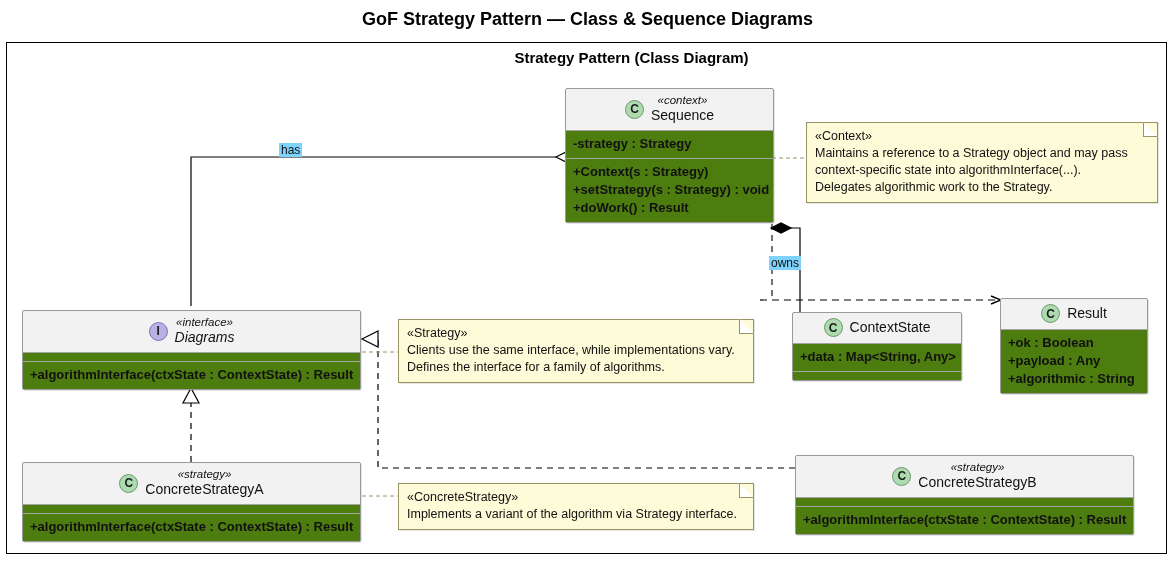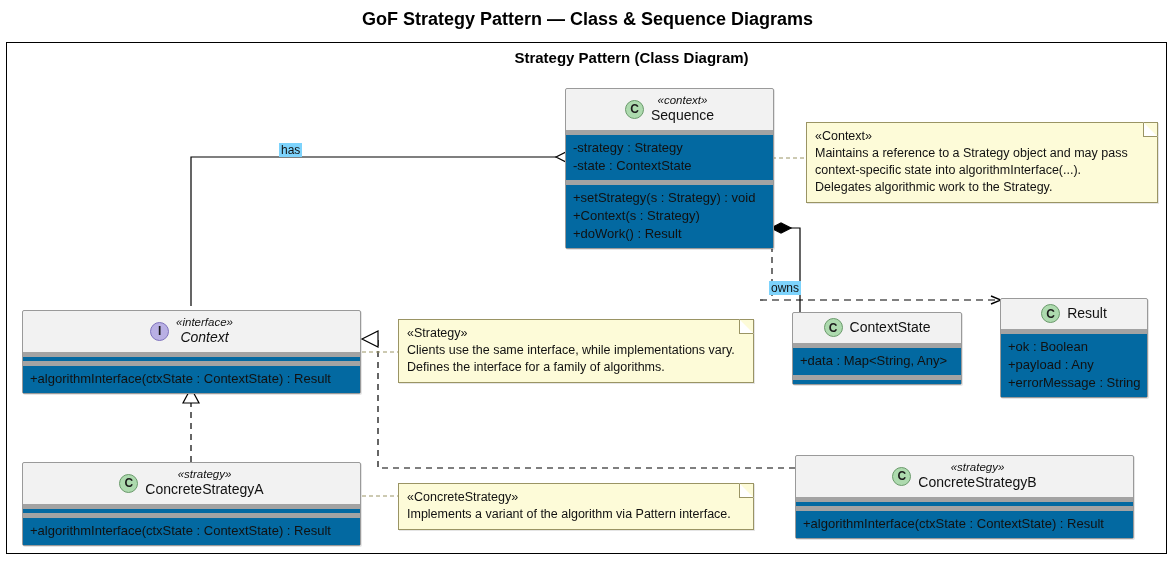--- a/index.html
+++ b/index.html
@@ -60,23 +60,24 @@
     box-shadow: 1px 1px 0 rgba(0,0,0,0.10);
   }
   .uml-head {
     box-sizing: border-box;
     padding: 5px 6px 6px 6px;
     text-align: center;
     position: relative;
   }
   .uml-compartment {
     box-sizing: border-box;
-    border-top: 5px solid #a3a3a3;
+    border-top: 1px solid #a3a3a3;
     padding: 4px 7px 5px 7px;
-    background: #0369a1;
+    background: #4d7c0f;
+    font-weight: bold;
   }
   .uml-compartment.empty {
     height: 9px;
     padding: 0;
   }
   .uml-line {
     font-size: 13px;
     color: #111111;
     line-height: 18px;
     white-space: nowrap;
@@ -212,58 +213,57 @@
     </g>
     <g>
       <path d="M362,352 L398,352" fill="none" stroke="#9a9464" stroke-width="1" stroke-dasharray="4,3"></path>
     </g>
     <g>
       <path d="M362,496 L398,496" fill="none" stroke="#9a9464" stroke-width="1" stroke-dasharray="4,3"></path>
     </g>
   </svg>
 
   <div class="edge-label" style="left:279px; top:143px;">has</div>
-  <div class="edge-label" style="left:769px; top:256px;margin-top:25px;">owns</div>
+  <div class="edge-label" style="left:769px; top:256px;">owns</div>
 
   <div class="uml-class" style="left:565px; top:88px; width:209px;">
     <div class="uml-head">
       <div class="head-row">
         <span class="badge c">C</span>
         <span class="head-text">
           <div class="stereotype">«context»</div>
           <div class="cls-name">Sequence</div>
         </span>
       </div>
     </div>
     <div class="uml-compartment">
       <div class="uml-line">-strategy : Strategy</div>
-      <div class="uml-line">-state : ContextState</div>
-    </div>
-    <div class="uml-compartment">
+    </div>
+    <div class="uml-compartment">
+      <div class="uml-line">+Context(s : Strategy)</div>
       <div class="uml-line">+setStrategy(s : Strategy) : void</div>
-      <div class="uml-line">+Context(s : Strategy)</div>
       <div class="uml-line">+doWork() : Result</div>
     </div>
   </div>
 
   <div class="uml-note" style="left:806px; top:122px; width:352px;">
     <div class="note-fold"></div>
     <div class="note-line">«Context»</div>
     <div class="note-line">Maintains a reference to a Strategy object and may pass</div>
     <div class="note-line">context-specific state into algorithmInterface(...).</div>
     <div class="note-line">Delegates algorithmic work to the Strategy.</div>
   </div>
 
   <div class="uml-class" style="left:22px; top:310px; width:339px;">
     <div class="uml-head">
       <div class="head-row">
         <span class="badge i">I</span>
         <span class="head-text">
           <div class="stereotype">«interface»</div>
-          <div class="cls-name italic">Context</div>
+          <div class="cls-name italic">Diagrams</div>
         </span>
       </div>
     </div>
     <div class="uml-compartment empty"></div>
     <div class="uml-compartment">
       <div class="uml-line">+algorithmInterface(ctxState : ContextState) : Result</div>
     </div>
   </div>
 
   <div class="uml-note" style="left:398px; top:319px; width:356px;">
@@ -289,21 +289,21 @@
   <div class="uml-class" style="left:1000px; top:298px; width:148px;">
     <div class="uml-head">
       <div class="head-row">
         <span class="badge c">C</span>
         <span class="cls-name">Result</span>
       </div>
     </div>
     <div class="uml-compartment">
       <div class="uml-line">+ok : Boolean</div>
       <div class="uml-line">+payload : Any</div>
-      <div class="uml-line">+errorMessage : String</div>
+      <div class="uml-line">+algorithmic : String</div>
     </div>
   </div>
 
   <div class="uml-class" style="left:22px; top:462px; width:339px;">
     <div class="uml-head">
       <div class="head-row">
         <span class="badge c">C</span>
         <span class="head-text">
           <div class="stereotype">«strategy»</div>
           <div class="cls-name">ConcreteStrategyA</div>
@@ -312,21 +312,21 @@
     </div>
     <div class="uml-compartment empty"></div>
     <div class="uml-compartment">
       <div class="uml-line">+algorithmInterface(ctxState : ContextState) : Result</div>
     </div>
   </div>
 
   <div class="uml-note" style="left:398px; top:483px; width:356px;">
     <div class="note-fold"></div>
     <div class="note-line">«ConcreteStrategy»</div>
-    <div class="note-line">Implements a variant of the algorithm via Pattern interface.</div>
+    <div class="note-line">Implements a variant of the algorithm via Strategy interface.</div>
   </div>
 
   <div class="uml-class" style="left:795px; top:455px; width:339px;">
     <div class="uml-head">
       <div class="head-row">
         <span class="badge c">C</span>
         <span class="head-text">
           <div class="stereotype">«strategy»</div>
           <div class="cls-name">ConcreteStrategyB</div>
         </span>

